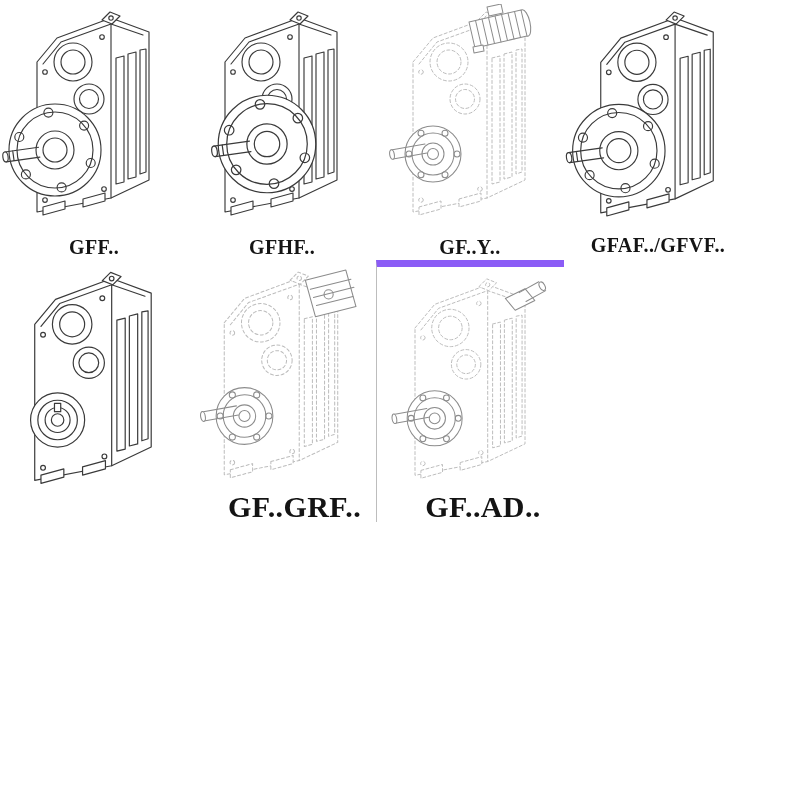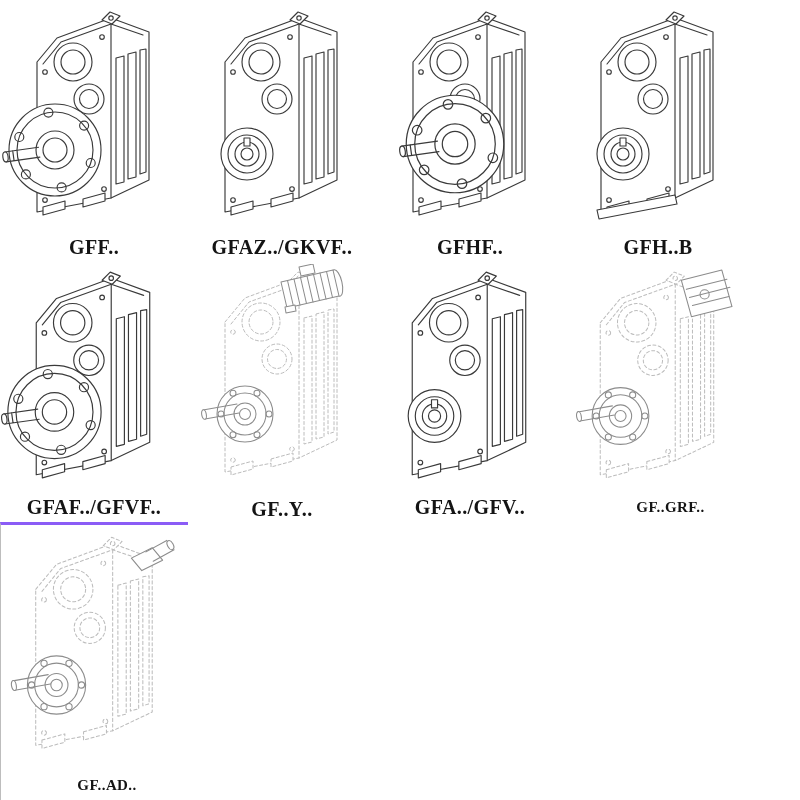--- a/index.html
+++ b/index.html
@@ -9,30 +9,30 @@
     grid-template-columns:repeat(4,1fr);
     grid-template-rows:260px 262px 278px;
     background:#ffffff;
     font-family:"Liberation Serif", serif;
   }
   .cell{
     display:flex;flex-direction:column;align-items:center;
     justify-content:space-between;
     padding-top:4px;box-sizing:border-box;overflow:hidden;
   }
-  .cell.boxed{border-top:3px solid #8b5cf6;border-left:1px solid #bdbdbd;}
+  .cell.boxed{border-top:7px solid #8b5cf6;border-left:1px solid #bdbdbd;}
   .fig{width:190px;height:225px;display:block;}
   .r3 .fig{width:198px;height:234px;}
   .label{
     font-weight:700;font-size:20px;color:#141414;
     letter-spacing:.4px;line-height:26px;height:26px;
     text-align:center;white-space:nowrap;
   }
   .r3 .label{height:30px;line-height:30px;}
-  .cell-grf .label,.cell-ad .label{font-size:15px;margin-left:25px;}
+  .cell-grf .label,.cell-ad .label{font-size:30px;margin-left:25px;}
   
   .u-solid{stroke:#3a3a3a;stroke-width:1.15;fill:none;stroke-linejoin:round;stroke-linecap:round;}
   .u-phantom{stroke:#bcbcbc;stroke-width:1;stroke-dasharray:3 2.4;fill:none;stroke-linejoin:round;stroke-linecap:round;}
   .u-acc{stroke:#8c8c8c;stroke-width:1.05;fill:none;stroke-linejoin:round;stroke-linecap:round;}
 </style>
 </head>
 <body>
 
 <svg width="0" height="0" style="position:absolute" aria-hidden="true">
   <defs>
@@ -142,72 +142,56 @@
 <div class="page">
 
   <div class="cell">
     <svg class="fig" viewBox="0 0 190 225">
       <use href="#sym-housing" class="u-solid"></use>
       <use href="#sym-flange" class="u-solid" transform="translate(56 146)"></use>
     </svg>
     <div class="label">GFF..</div>
   </div>
 
+
+
   <div class="cell">
     <svg class="fig" viewBox="0 0 190 225">
       <use href="#sym-housing" class="u-solid"></use>
-      <use href="#sym-bore" class="u-solid" transform="translate(60 150)"></use>
-    </svg>
-    <div class="label">GFAZ../GKVF..</div>
-  </div>
-
-
-  <div class="cell">
-    <svg class="fig" viewBox="0 0 190 225">
-      <use href="#sym-housing" class="u-solid"></use>
       <use href="#sym-flange" class="u-solid" transform="translate(80 140) scale(1.06)"></use>
     </svg>
     <div class="label">GFHF..</div>
   </div>
 
 
-  <div class="cell">
-    <svg class="fig" viewBox="0 0 190 225">
-      <use href="#sym-housing" class="u-solid"></use>
-      <use href="#sym-baseplate" class="u-solid"></use>
-      <use href="#sym-bore" class="u-solid" transform="translate(60 150)"></use>
-    </svg>
-    <div class="label">GFH..B</div>
-  </div>
-
-
-  <div class="cell r3">
-    <svg class="fig" viewBox="0 0 190 225">
-      <use href="#sym-housing" class="u-solid"></use>
-      <use href="#sym-flange" class="u-solid" transform="translate(56 146)"></use>
-    </svg>
-    <div class="label">GFAF../GFVF..</div>
-  </div>
+
 
   <div class="cell">
     <svg class="fig" viewBox="0 0 190 225">
       <use href="#sym-housing" class="u-phantom"></use>
       <use href="#sym-pflange" class="u-acc" transform="translate(58 150)"></use>
       <use href="#sym-outshaft" class="u-acc" transform="translate(16 140)"></use>
       <use href="#sym-motor" class="u-acc" transform="translate(88 0)"></use>
     </svg>
     <div class="label">GF..Y..</div>
   </div>
 
   <div class="cell r3">
     <svg class="fig" viewBox="0 0 190 225">
       <use href="#sym-housing" class="u-solid"></use>
+      <use href="#sym-flange" class="u-solid" transform="translate(56 146)"></use>
+    </svg>
+    <div class="label">GFAF../GFVF..</div>
+  </div>
+
+  <div class="cell r3">
+    <svg class="fig" viewBox="0 0 190 225">
+      <use href="#sym-housing" class="u-solid"></use>
       <use href="#sym-bore" class="u-solid" transform="translate(60 150)"></use>
     </svg>
-    <div class="label">GFA../GFV..</div>
   </div>
 
   <div class="cell r3 cell-grf">
     <svg class="fig" viewBox="0 0 190 225">
       <use href="#sym-housing" class="u-phantom"></use>
       <use href="#sym-pflange" class="u-acc" transform="translate(58 150)"></use>
       <use href="#sym-outshaft" class="u-acc" transform="translate(16 140)"></use>
       <use href="#sym-inputbox" class="u-acc" transform="translate(114 2)"></use>
     </svg>
     <div class="label">GF..GRF..</div>

